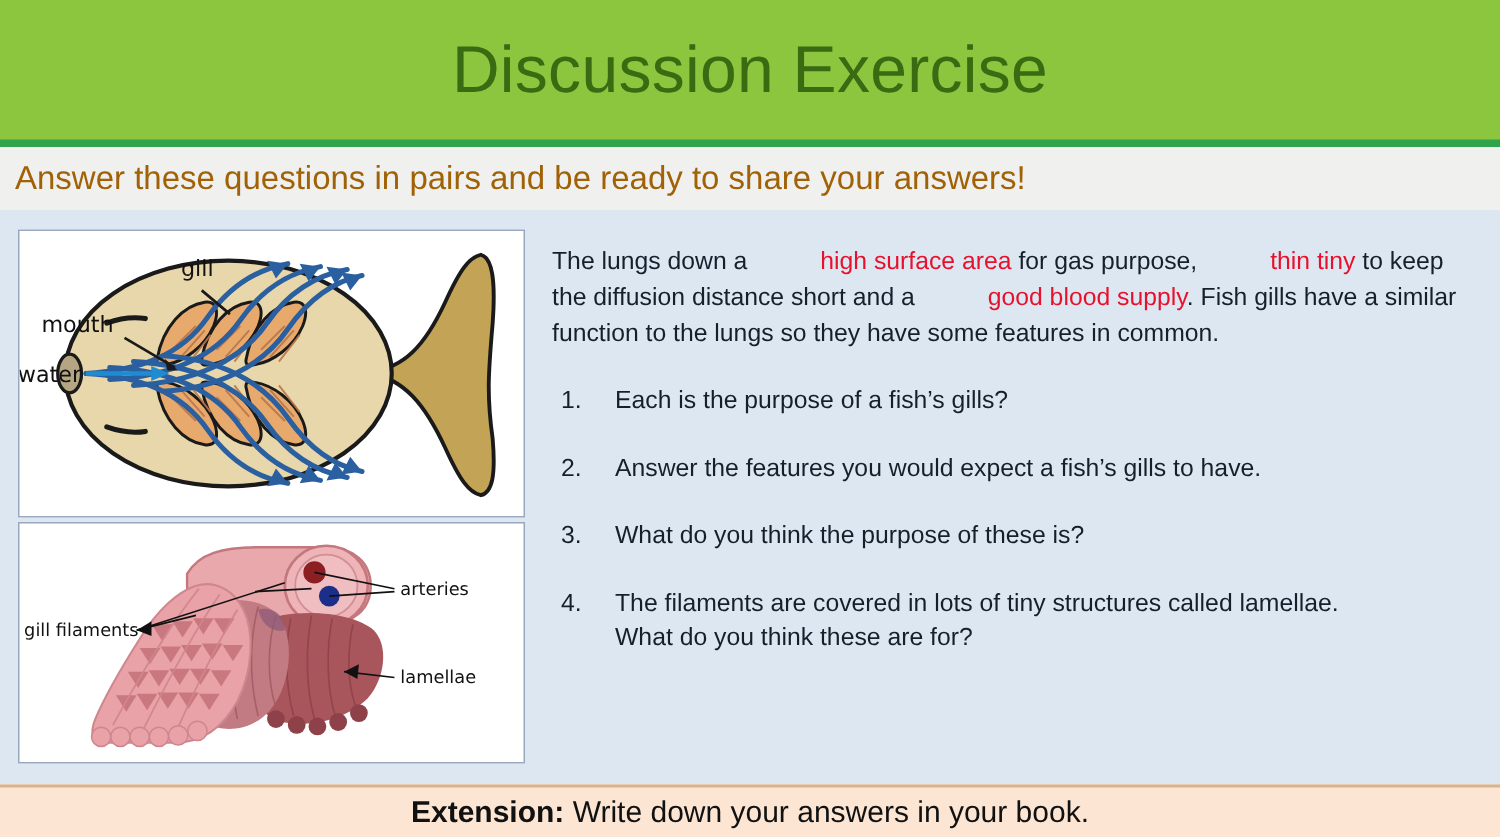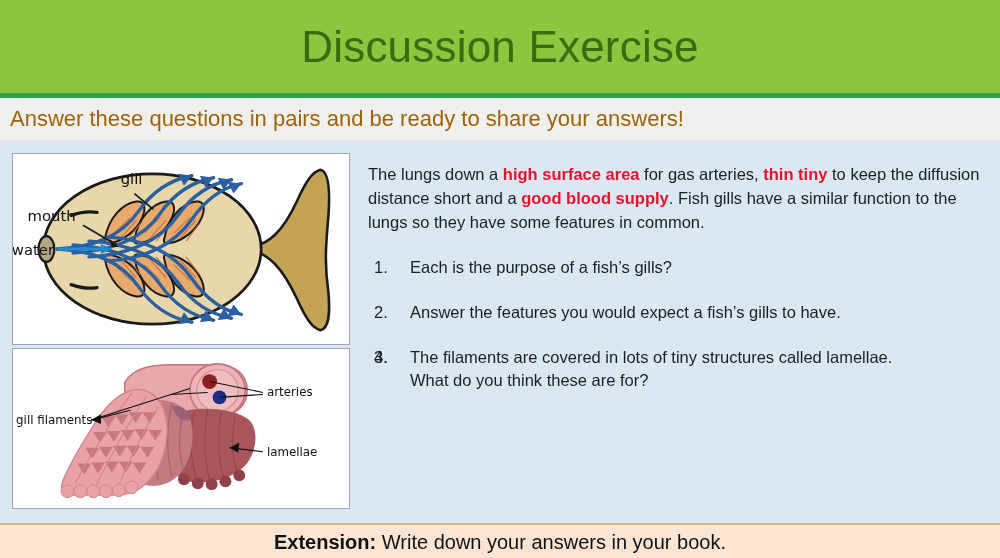--- a/index.html
+++ b/index.html
@@ -49,21 +49,21 @@
   .panel svg{display:block;width:100%;height:100%;}
 
   
   .textcol{
     position:absolute;left:368px;top:22px;width:614px;
     color:#1d2733;
   }
   .intro{
     font-size:16.5px;line-height:24px;color:#16202b;margin:0 0 10px 0;
   }
-  .hl{color:#e8112d;font-weight:bold;}
+  .hl{color:#e8112d;font-weight:normal;margin-left:44px;}
   ol.qlist{
     list-style:none;margin:0;padding:0;
   }
   ol.qlist li{
     position:relative;padding-left:42px;margin-top:22px;
     font-size:16.5px;line-height:23px;color:#16202b;
   }
   ol.qlist li .num{
     position:absolute;left:6px;top:0;width:28px;
     font-size:16.5px;color:#16202b;
@@ -275,35 +275,36 @@
         <polygon points="78,72 88,66 88,76" fill="#111"></polygon>
         <polygon points="218,100 228,95 227,105" fill="#111"></polygon>
 
         <text class="dlabel" x="2" y="76" font-size="12">gill filaments</text>
         <text class="dlabel" x="256" y="48" font-size="12">arteries</text>
         <text class="dlabel" x="256" y="108" font-size="12">lamellae</text>
       </svg>
     </div>
 
     <div class="textcol">
-      <p class="intro"><span>The lungs down a </span><span class="hl">high surface area</span><span> for gas arteries, </span><span class="hl">thin tiny</span><span> to keep the diffusion distance short and a </span><span class="hl">good blood supply</span><span>. Fish gills have a similar function to the lungs so they have some features in common.</span></p>
+      <p class="intro"><span>The lungs down a </span><span class="hl">high surface area</span><span> for gas purpose, </span><span class="hl">thin tiny</span><span> to keep the diffusion distance short and a </span><span class="hl">good blood supply</span><span>. Fish gills have a similar function to the lungs so they have some features in common.</span></p>
 
       <ol class="qlist">
         <li>
           <span class="num">1.</span>
           <span>Each is the purpose of a fish’s gills?</span>
           <span class="l2"></span>
         </li>
         <li>
           <span class="num">2.</span>
           <span>Answer the features you would expect a fish’s gills to have.</span>
           <span class="l2"></span>
         </li>
         <li>
           <span class="num">3.</span>
+          <span class="l2">What do you think the purpose of these is?</span>
         </li>
         <li>
           <span class="num">4.</span>
           <span>The filaments are covered in lots of tiny structures called lamellae.</span>
           <span class="l2">What do you think these are for?</span>
         </li>
       </ol>
     </div>
   </div>
 

